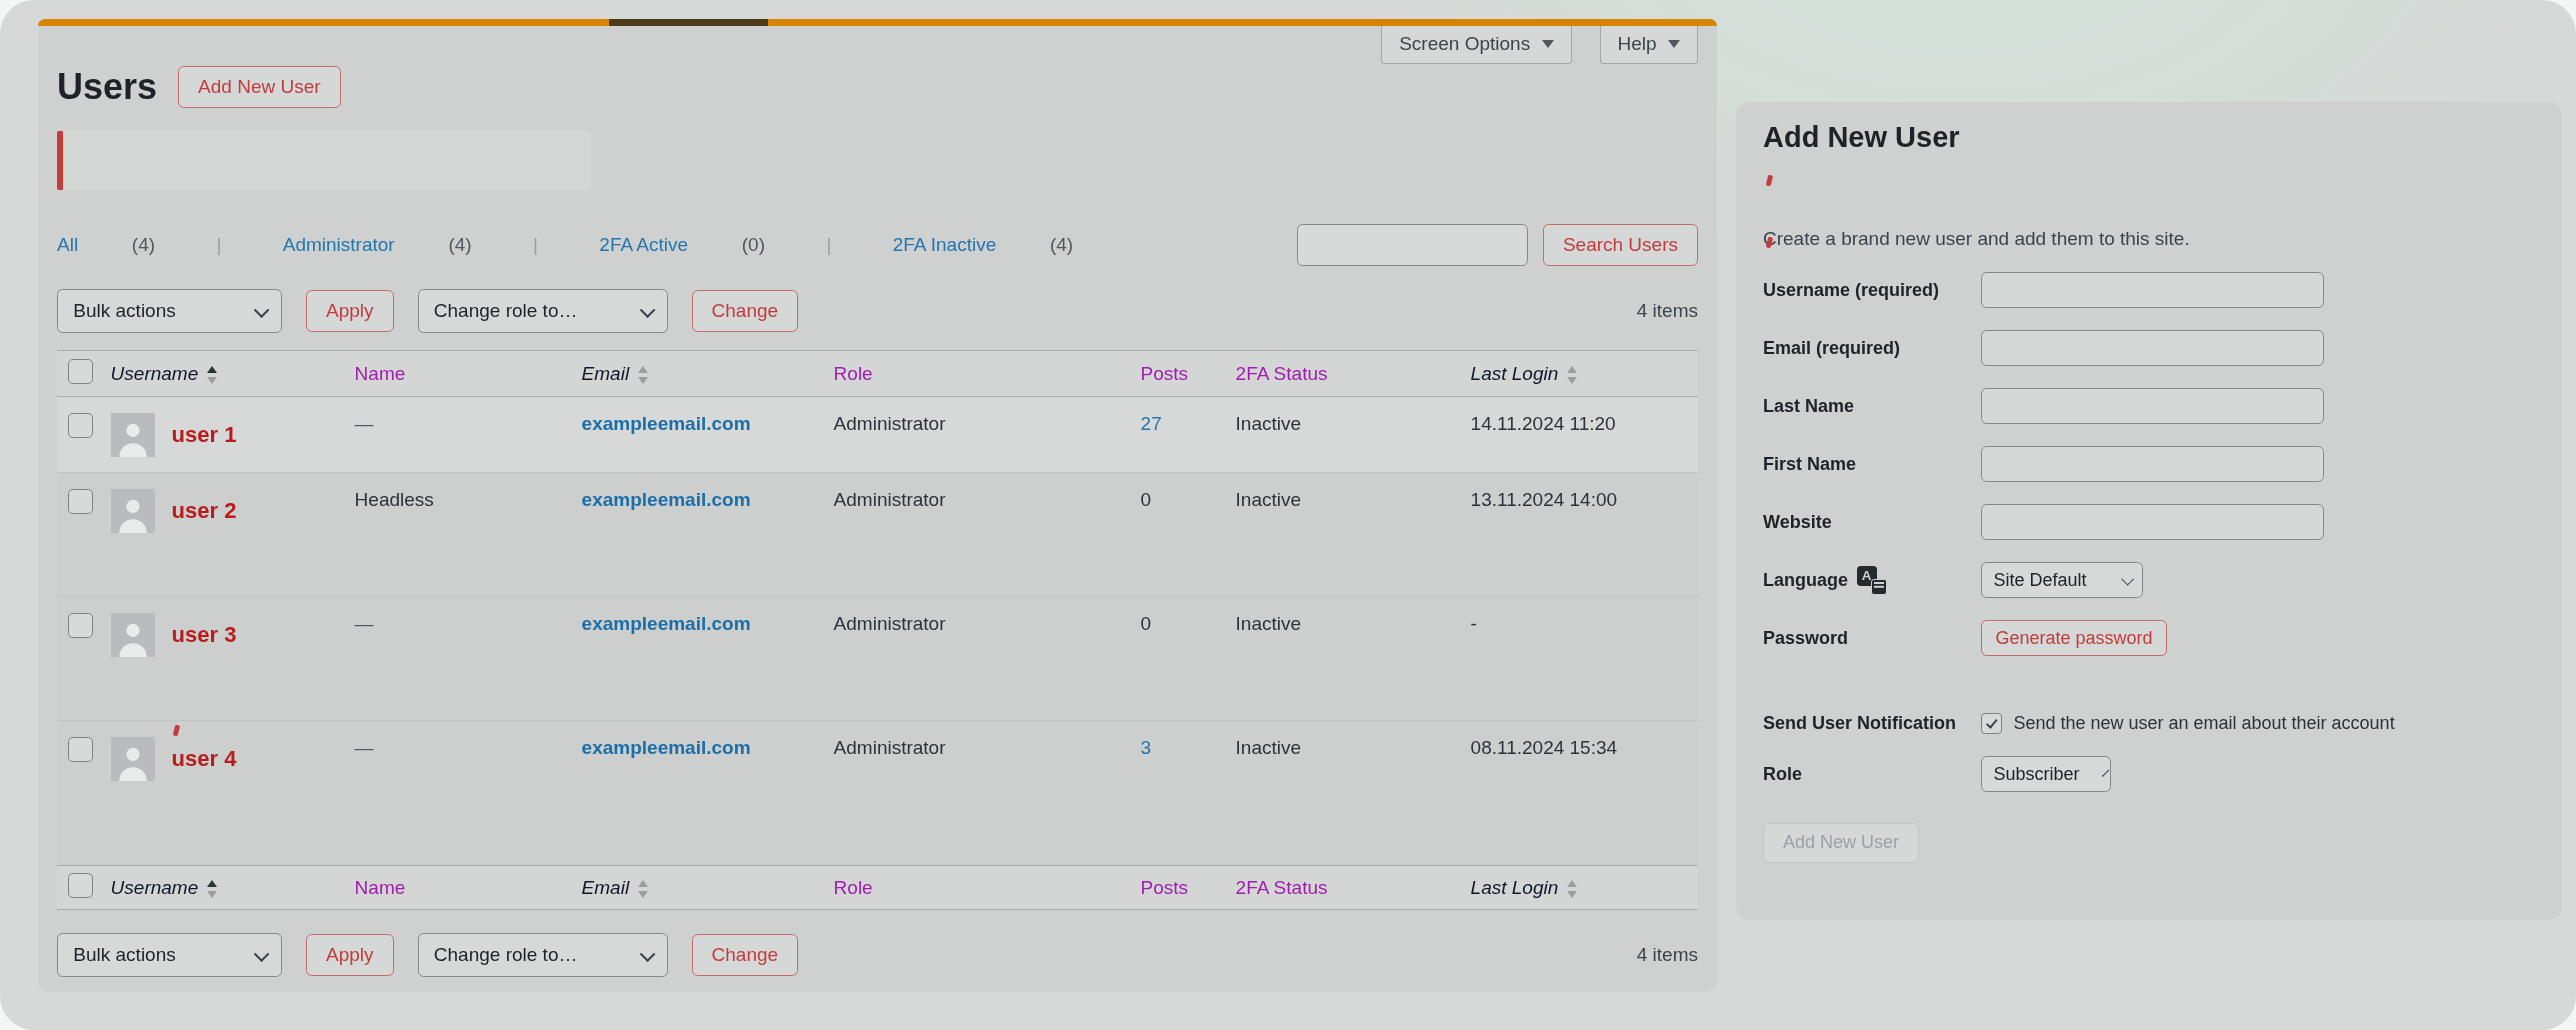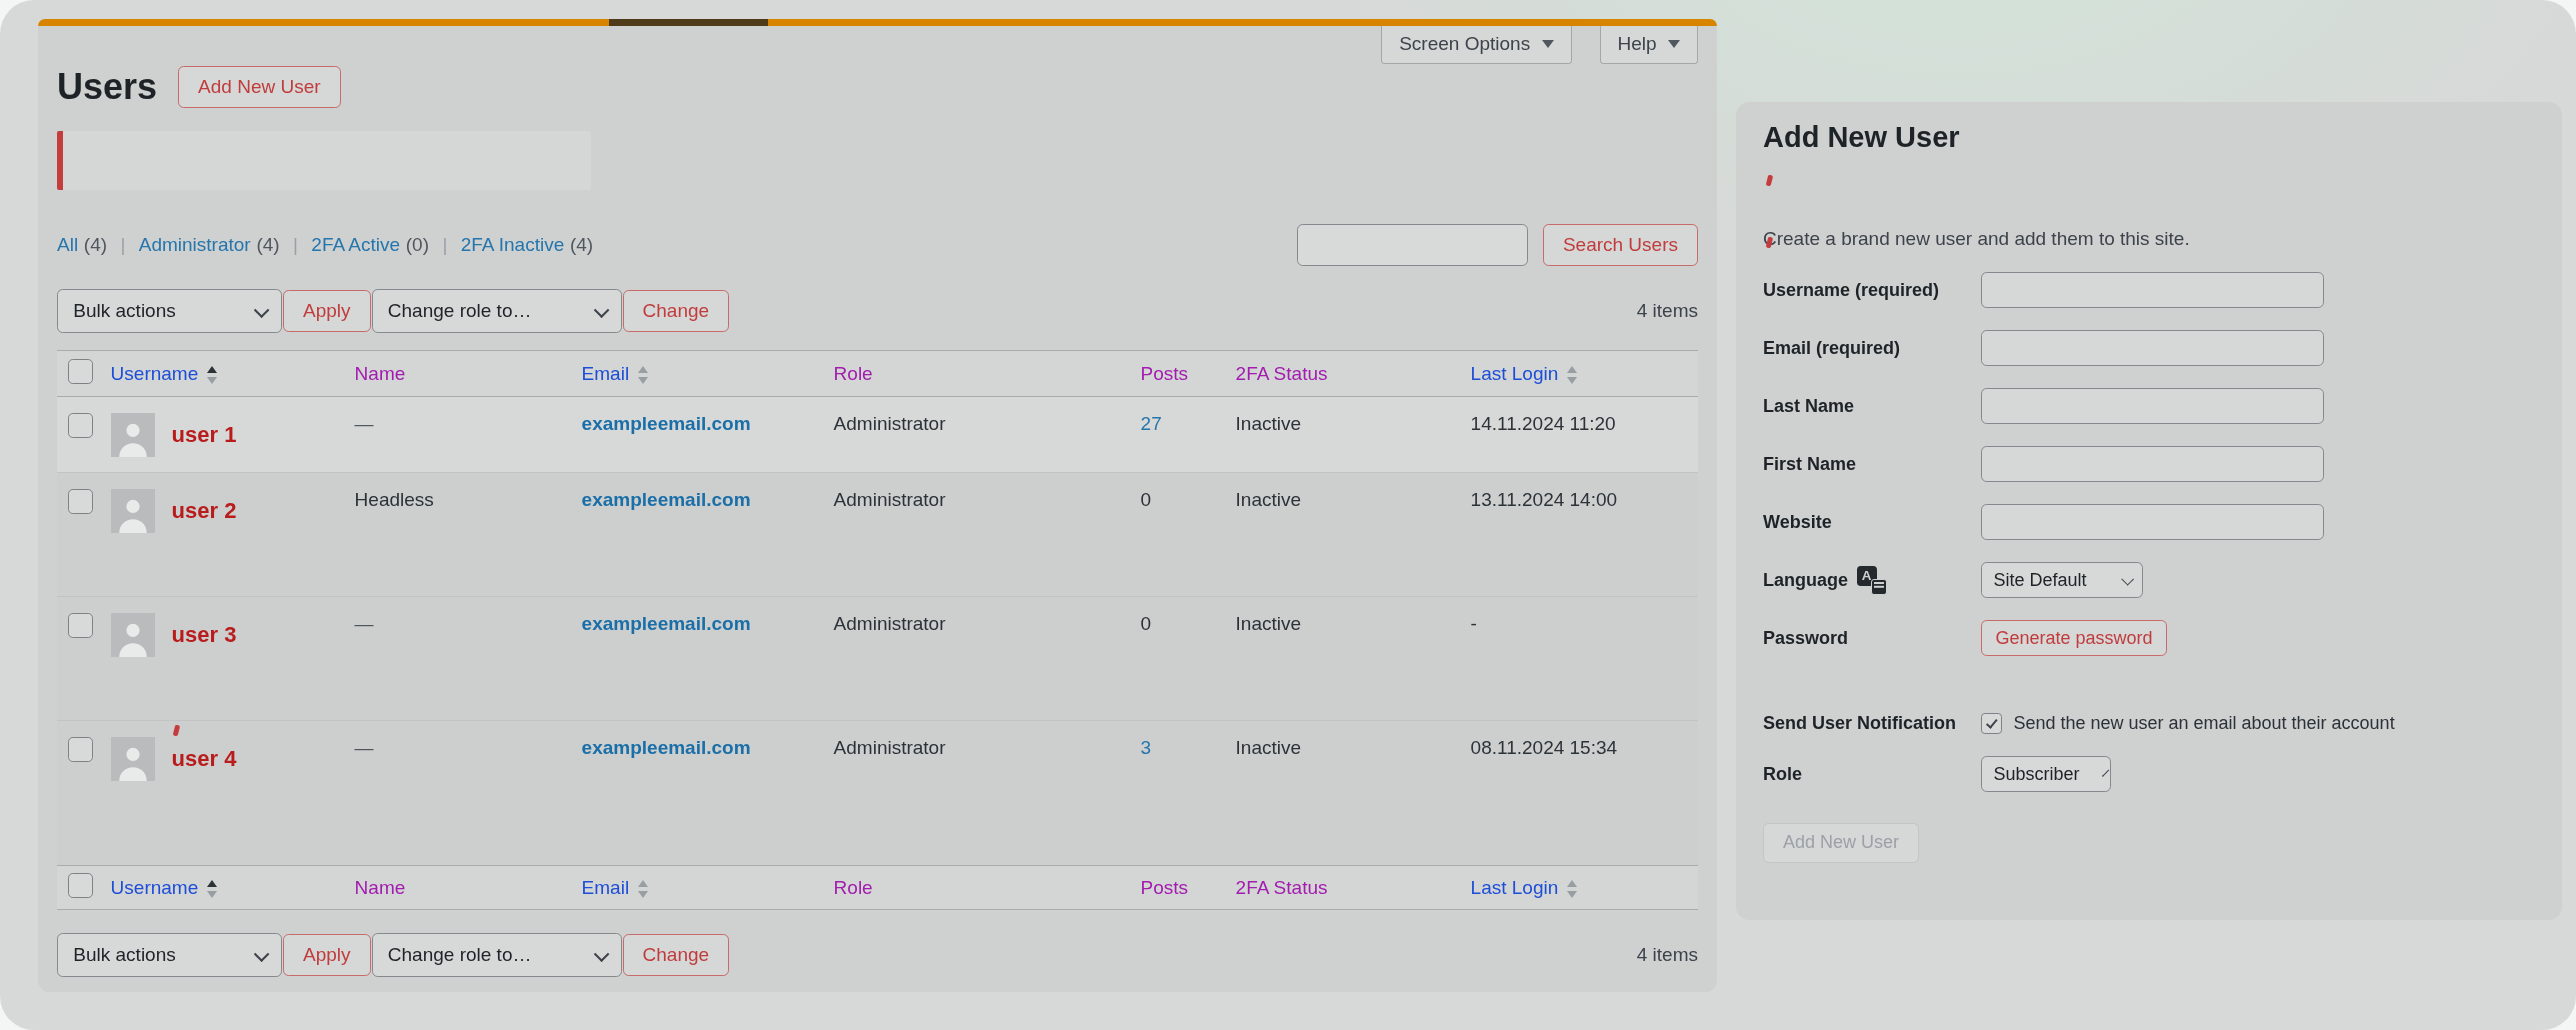--- a/index.html
+++ b/index.html
@@ -49,49 +49,49 @@
   }
 
   .notice {
     margin-top: 23px; height: 59px; width: 534px;
     border-left: 6.7px solid #c53c3c;
     background: rgba(255,255,255,0.13);
     border-radius: 1.9px;
   }
 
   .filter-row { margin-top: 34px; display: flex; justify-content: space-between; align-items: center; }
-  .filters { font-size: 19px; color: #50575e; display: flex; align-items: center; }
+  .filters { font-size: 19px; color: #50575e; display: flex; align-items: center; gap: 48px; }
   .flink { color: #2476ad; text-decoration: none; cursor: pointer; }
   .fcount { color: #50575e; margin-left: 5.7px; }
   .fsep { color: #9aa0a5; margin: 0 13.4px; }
 
   .search-box { display: flex; align-items: center; gap: 15.3px; }
   .search-input {
     width: 231px; height: 42px; background: #d8d9d9;
     border: 1px solid #84898e; border-radius: 5.7px; font-size: 19px; padding: 0 11.4px; color: #1d2327;
   }
 
-  .bulk-row { margin-top: 23px; display: flex; align-items: center; gap: 1px; }
+  .bulk-row { margin-top: 23px; display: flex; align-items: center; gap: 24px; }
   .fake-select {
     height: 44px; background: #d7d8d8; border: 1px solid #84898e; border-radius: 5.7px;
     display: flex; align-items: center; justify-content: space-between;
     padding: 0 15.3px; font-size: 19px; color: #1d2327; cursor: pointer;
   }
   .sel-bulk { width: 225px; }
   .sel-role { width: 250px; }
   .chev { width: 10.5px; height: 10.5px; border-right: 2.4px solid #3c434a; border-bottom: 2.4px solid #3c434a; transform: rotate(45deg) translateY(-1.9px); }
   .items-count { margin-left: auto; font-size: 19px; color: #3c434a; }
 
   table.users { width: 100%; border-collapse: collapse; table-layout: fixed; margin-top: 17px; font-size: 19px; color: #2c3338; }
   .hrow td {
     height: 46px; background: #d4d5d5;
     border-top: 1px solid #a9acae; border-bottom: 1px solid #a9acae;
     padding-left: 7.6px; vertical-align: middle;
   }
-  .hlink { color: #1d4ed8; cursor: pointer; }
+  .hlink { color: #0f172a; cursor: pointer; font-style: italic; }
   .hplain { color: #a21caf; }
   .sort { display: inline-flex; flex-direction: column; vertical-align: middle; margin-left: 8.6px; }
   .tri { width: 0; height: 0; border-left: 5.7px solid transparent; border-right: 5.7px solid transparent; }
   .tri-up-dark { border-bottom: 7.6px solid #2c3338; margin-bottom: 3.8px; }
   .tri-up-gray { border-bottom: 7.6px solid #999ea3; margin-bottom: 3.8px; }
   .tri-down-gray { border-top: 7.6px solid #999ea3; }
 
   tbody tr { border-bottom: 1px solid #c2c3c4; }
   tbody td { vertical-align: top; padding: 15.3px 0 0 7.6px; }
   tr.r1 { height: 76px;  background: #d7d8d8; }

